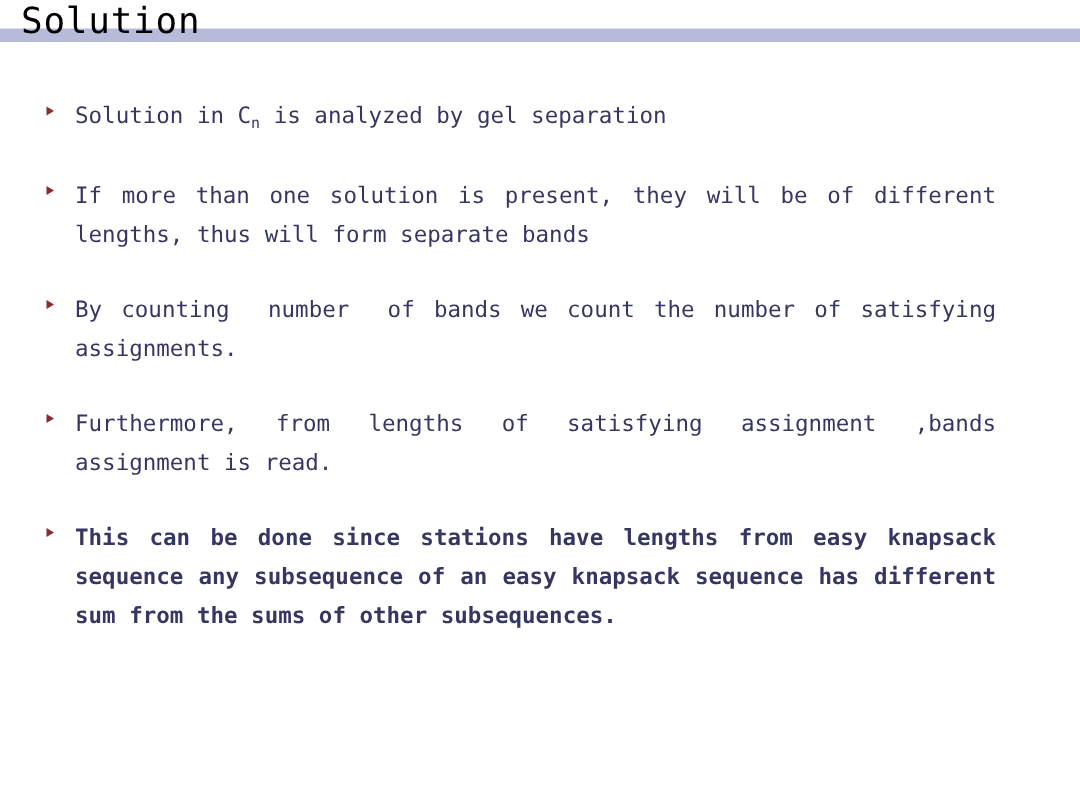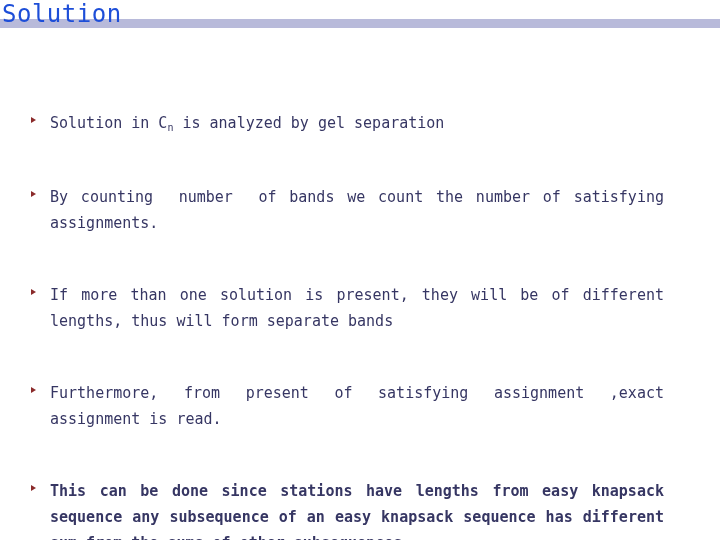--- a/index.html
+++ b/index.html
@@ -31,43 +31,42 @@
   .title-rule {
     position: absolute;
     left: 0;
     top: 19px;
     width: 720px;
     height: 9px;
     background: #b8bada;
   }
   .title-text {
     position: absolute;
-    left: 2px;
+    left: 14px;
     top: 0px;
     font-family: "DejaVu Sans Mono", monospace;
     font-size: 24px;
     line-height: 28px;
-    color: #1d4ed8;
+    color: #000000;
     letter-spacing: 0.5px;
     white-space: nowrap;
   }
 
   
   .body {
     position: absolute;
     left: 0;
     top: 64px;
     width: 720px;
   }
   .bullet-row {
     position: relative;
     padding-left: 50px;
     padding-right: 56px;
     margin-bottom: 22px;
-    margin-top: 46px;
   }
   .bullet-marker {
     position: absolute;
     left: 31px;
     top: 7px;
     width: 0;
     height: 0;
     border-top: 3.5px solid transparent;
     border-bottom: 3.5px solid transparent;
     border-left: 5px solid #8b2b2b;
@@ -108,33 +107,33 @@
     <div class="title-text">Solution</div>
   </div>
 
   <div class="body">
 
     <div class="bullet-row b1">
       <span class="bullet-marker"></span>
       <div class="bullet-text"><span>Solution in C</span><sub>n</sub><span> is analyzed by gel separation</span></div>
     </div>
 
+    <div class="bullet-row b2">
+      <span class="bullet-marker"></span>
+      <div class="bullet-text justified">If more than one solution is present, they will be of different lengths, thus will form separate bands</div>
+    </div>
+
     <div class="bullet-row b3">
       <span class="bullet-marker"></span>
       <div class="bullet-text justified">By counting  number  of bands we count the number of satisfying assignments.</div>
     </div>
 
-    <div class="bullet-row b2">
-      <span class="bullet-marker"></span>
-      <div class="bullet-text justified">If more than one solution is present, they will be of different lengths, thus will form separate bands</div>
-    </div>
-
     <div class="bullet-row b4">
       <span class="bullet-marker"></span>
-      <div class="bullet-text justified">Furthermore, from present of satisfying assignment ,exact assignment is read.</div>
+      <div class="bullet-text justified">Furthermore, from lengths of satisfying assignment ,bands assignment is read.</div>
     </div>
 
     <div class="bullet-row b5">
       <span class="bullet-marker"></span>
       <div class="bullet-text justified">This can be done since stations have lengths from easy knapsack sequence any subsequence of an easy knapsack sequence has different sum from the sums of other subsequences.</div>
     </div>
 
   </div>
 </div>
 

